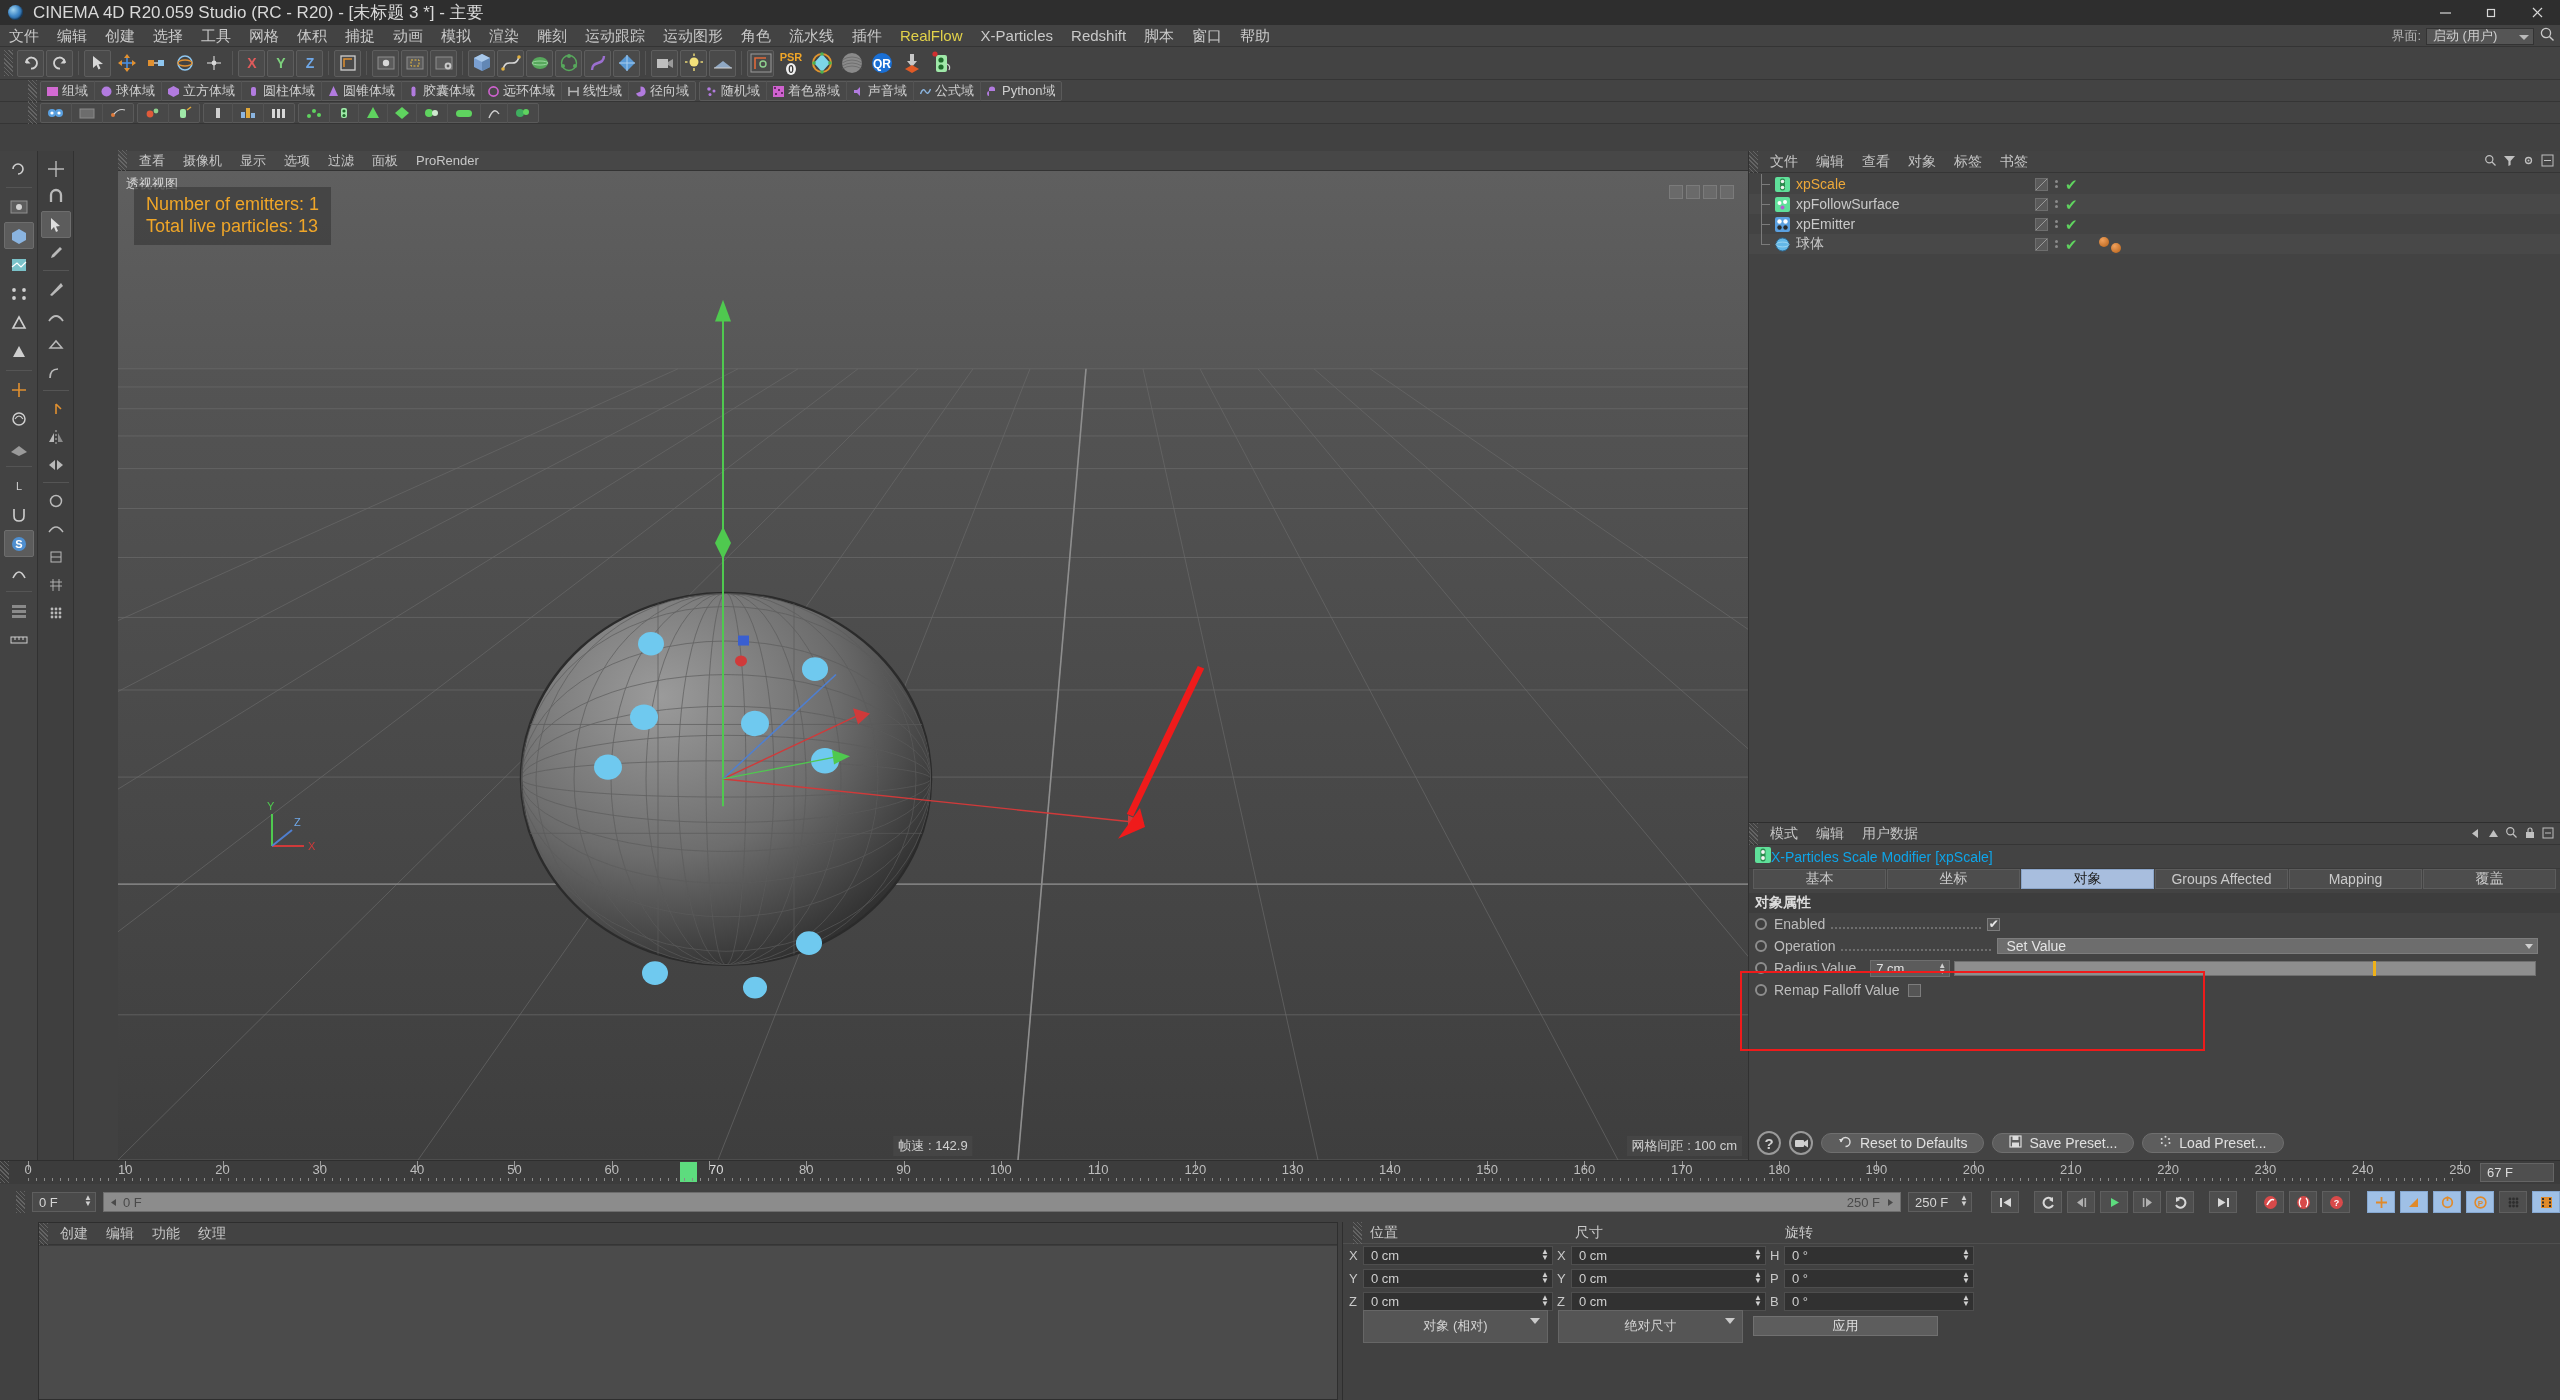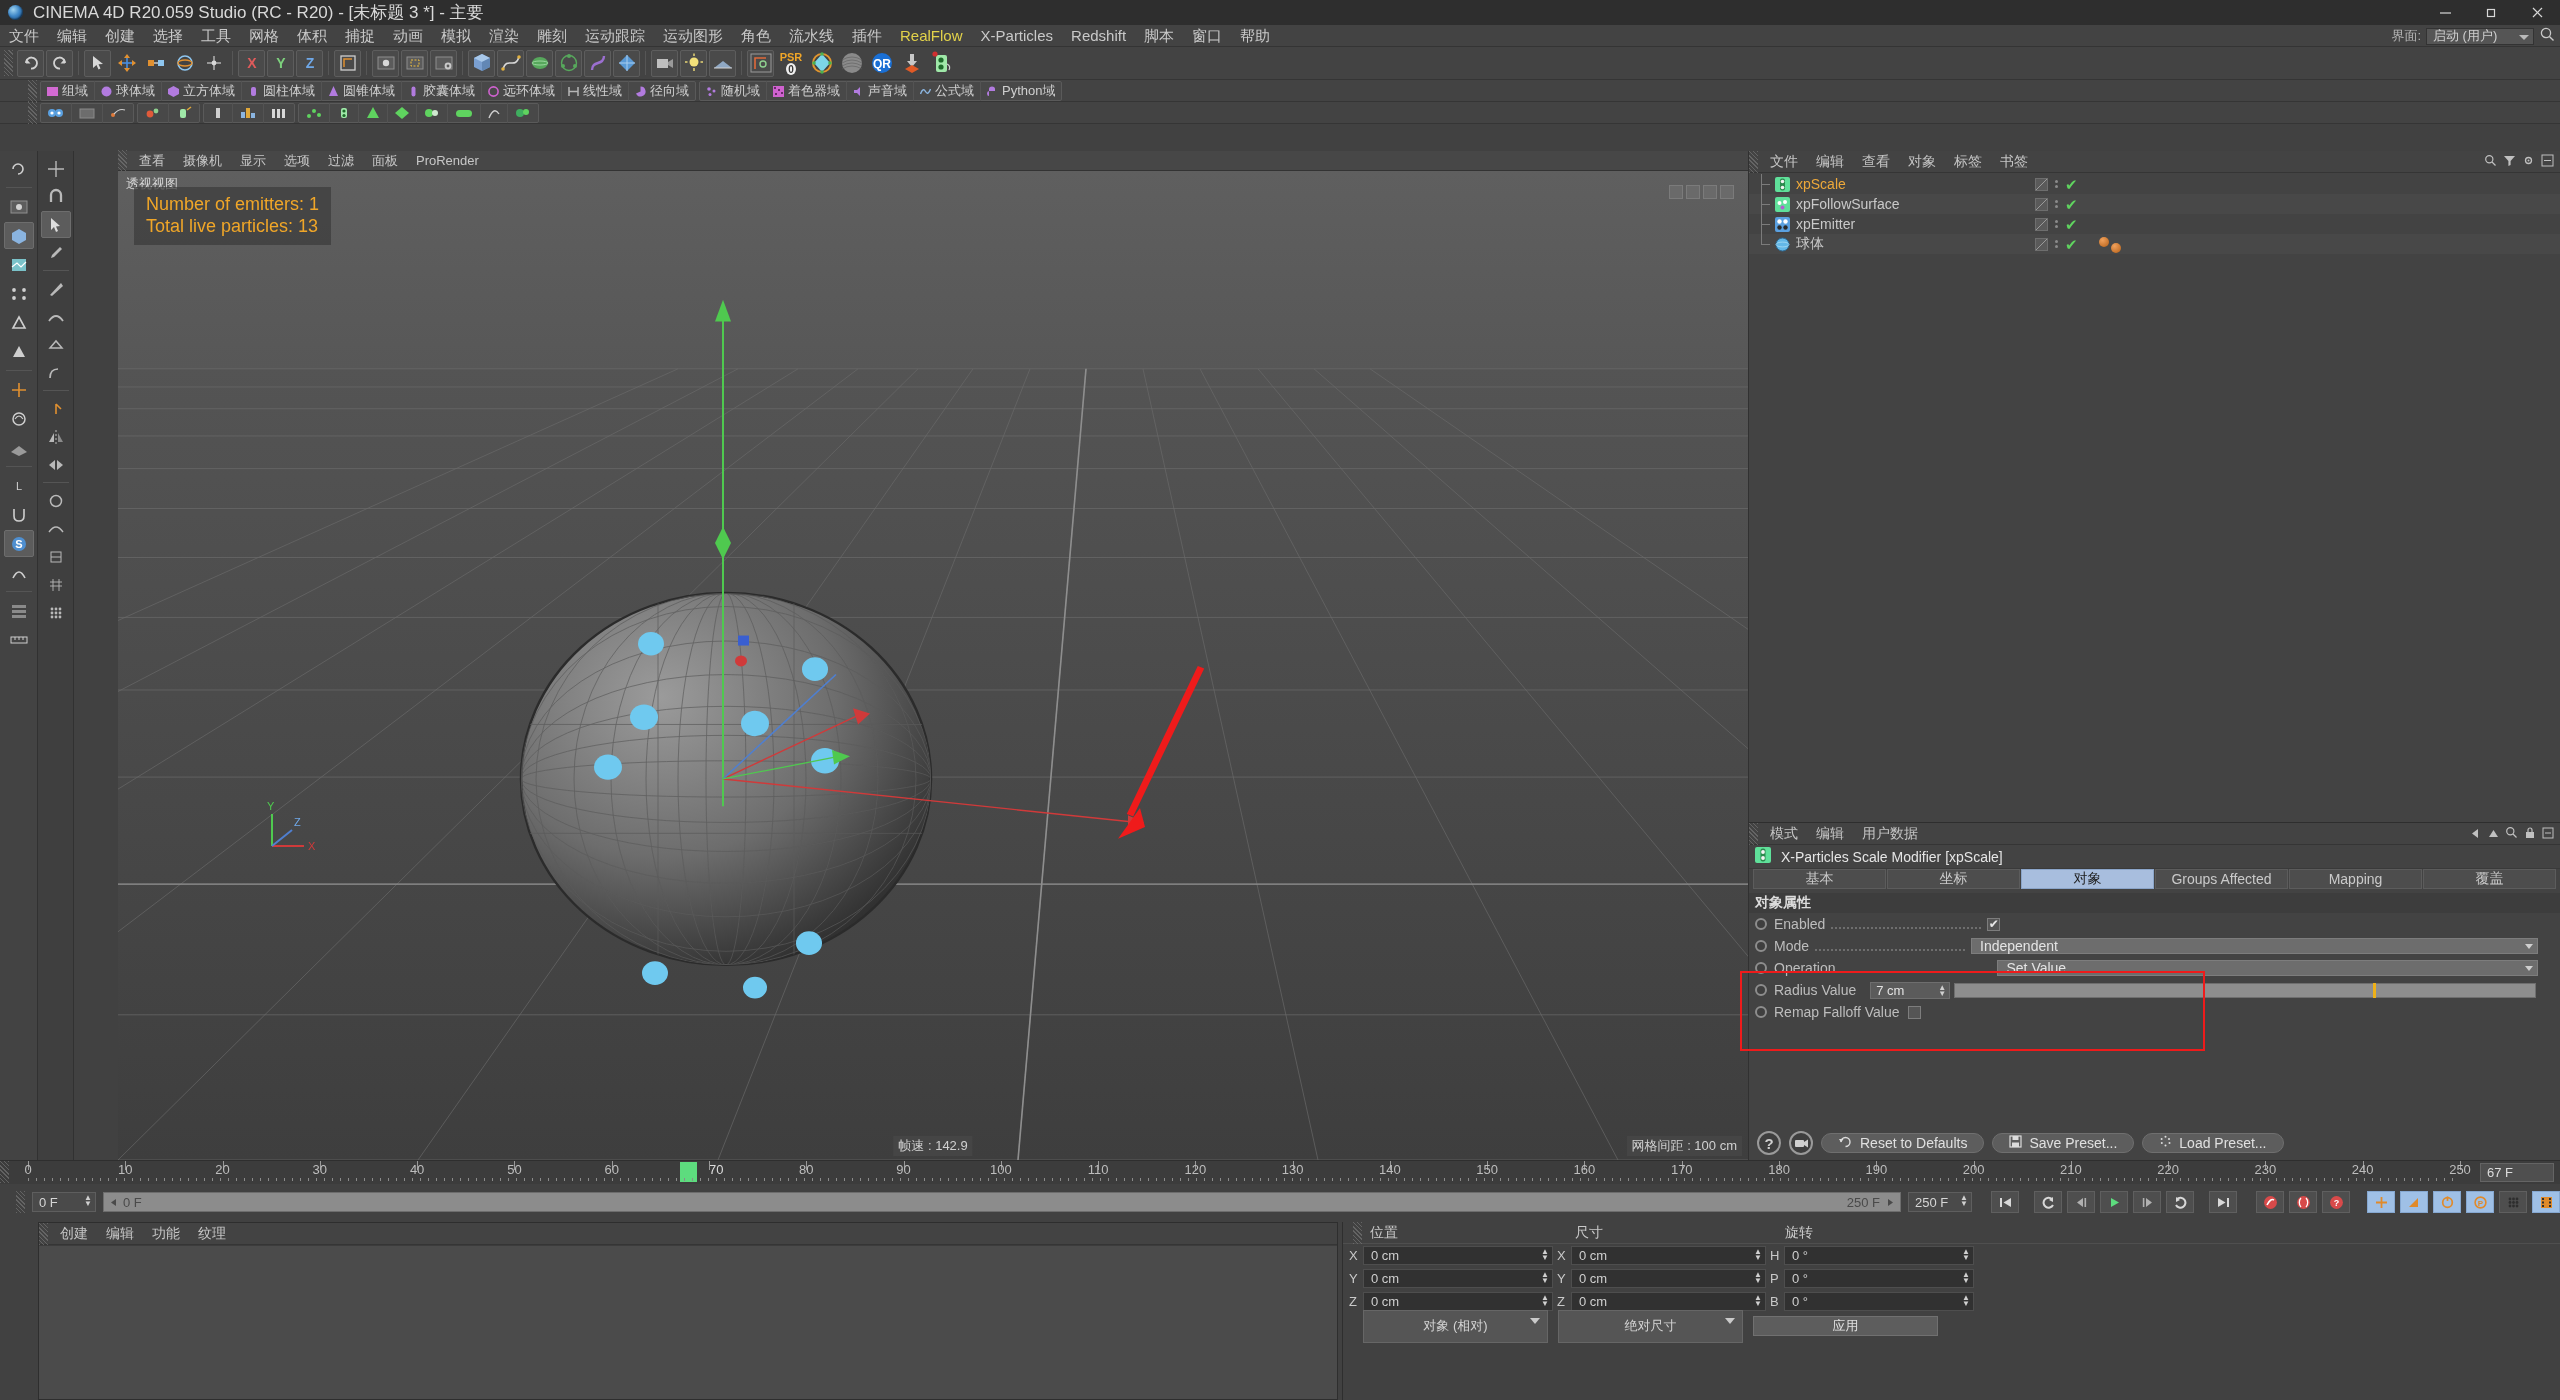--- a/index.html
+++ b/index.html
@@ -115,22 +115,22 @@
   .omcols .chk { color:#5fd35f; font-size:15px; line-height:13px; }
   .omtag { position:absolute; left:350px; top:3px; display:flex; gap:2px; }
   .omtag i { width:10px; height:10px; border-radius:50%; display:block;
      background:radial-gradient(circle at 35% 30%, #f0a15c, #b55f16); }
 
   
   .am { position:absolute; bottom:0; left:0; right:0; top:672px; background:#434343; }
   .ammenu { height:22px; display:flex; align-items:center; font-size:14px; border-bottom:1px solid #353535; position:relative; }
   .ammenu .mi { padding:0 9px; color:#c5c5c5; }
   .ammenu .icons { position:absolute; right:6px; top:3px; display:flex; gap:6px; align-items:center; }
-  .amtitle { height:24px; display:flex; align-items:center; gap:10px; padding-left:6px;
-     font-size:14px; color:#e5e5e5; border-bottom:1px solid #3a3a3a; }
+  .amtitle { height:24px; display:flex; align-items:center; gap:0; padding-left:6px;
+     font-size:14px; color:#0ea5e9; border-bottom:1px solid #3a3a3a; }
   .amtabs { height:20px; display:flex; padding:0 4px; gap:1px; }
   .amtab { flex:1; display:flex; align-items:center; justify-content:center; font-size:14px;
      background:#4d4d4d; border:1px solid #5c5c5c; color:#cacaca; }
   .amtab.active { background:#a8bede; color:#1d1d1d; border-color:#8ba5c9; }
   .amsect { height:20px; display:flex; align-items:center; padding-left:6px; font-size:14px;
      color:#dcdcdc; background:#3d3d3d; margin-top:4px; font-weight:bold; }
   .amrow { height:22px; display:flex; align-items:center; padding-left:6px; font-size:14px; position:relative; }
   .radio { width:12px; height:12px; border-radius:50%; border:2px solid #8d8d8d;
      background:#3f3f3f; flex:none; margin-right:7px; }
   .amlabel { color:#bdbdbd; white-space:nowrap; }
@@ -1223,29 +1223,20 @@
 
         <div class="amsect">对象属性</div>
 
         <div class="amrow">
           <span class="radio"></span>
           <span class="amlabel">Enabled</span>
           <span class="dots-fill"></span>
           <span class="amcheck">✔</span>
         </div>
 
-        <div class="amrow">
-          <span class="radio"></span>
-          <span class="amlabel">Mode</span>
-          <span class="dots-fill"></span>
-          <span class="amdrop">
-            <span>Independent</span>
-            <i class="arw"></i>
-          </span>
-        </div>
 
 
         <div class="amrow">
           <span class="radio"></span>
           <span class="amlabel">Operation</span>
           <span class="dots-fill"></span>
           <span class="amdrop">
             <span>Set Value</span>
             <i class="arw"></i>
           </span>

